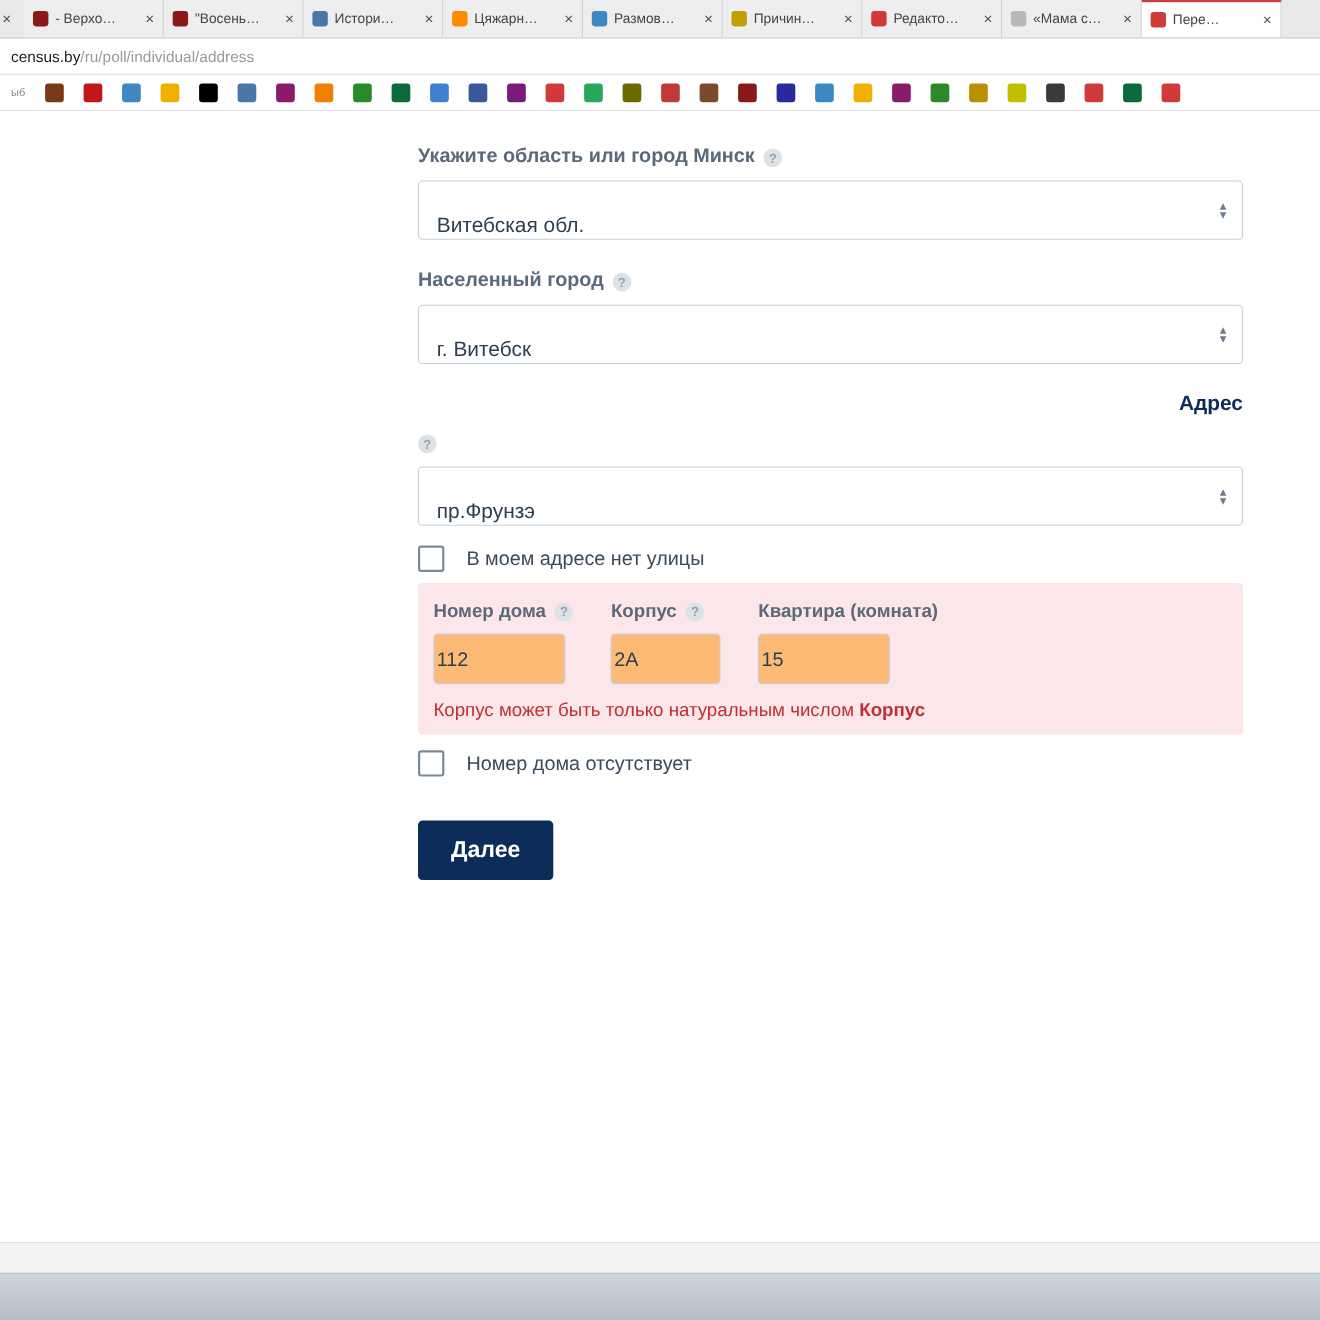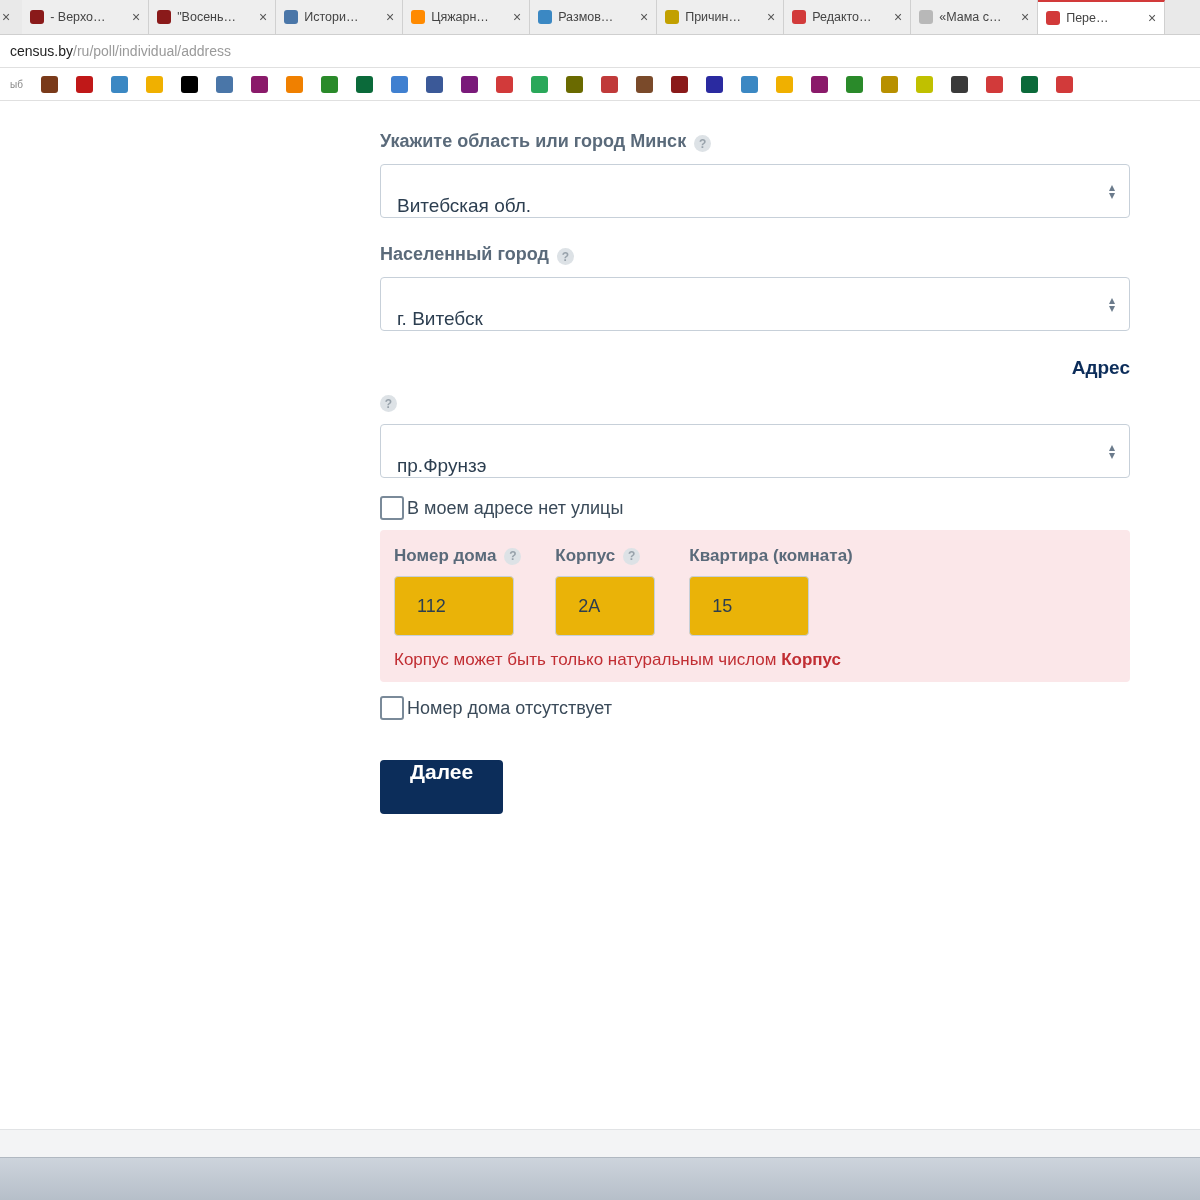--- a/index.html
+++ b/index.html
@@ -32,33 +32,33 @@
 
   .field-group { margin-bottom:26px; }
   .field-label { font-size:18px; color:#5a6a7a; font-weight:700; margin-bottom:12px; display:flex; align-items:flex-end; gap:8px; }
   .section-title { font-size:19px; font-weight:700; color:#0c2d5a; margin:6px 0 16px 0;text-align:right; }
   .help-ico { width:17px; height:17px; border-radius:50%; background:#dde2e6; color:#98a2ab; display:inline-flex; align-items:center; justify-content:center; font-size:12px; font-weight:700; }
 
   .select-like { position:relative; border:1.5px solid #c7d0d9; border-radius:4px; height:52px; display:flex; align-items:flex-end; padding:0 40px 0 16px; font-size:19px; color:#2c3e50; background:#fff; }
   .select-arrows { position:absolute; right:14px; top:50%; transform:translateY(-50%); font-size:12px; color:#6b7b8c; line-height:8px; text-align:center; }
   .select-arrows span { display:block; }
 
-  .check-row { display:flex; align-items:center; gap:3px; margin-top:18px; }
+  .check-row { display:flex; align-items:center; gap:20px; margin-top:18px; }
   .checkbox { width:20px; height:20px; border:2px solid #7a8a99; border-radius:3px; background:#fff; }
   .check-row .clabel { font-size:18px; color:#3a4a59; }
 
   .error-panel { background:#fbe7e9; border-radius:4px; padding:16px 14px 12px 14px; margin-top:8px; }
   .num-row { display:flex; gap:34px; align-items:flex-end; }
   .num-field .nf-label { font-size:17px; color:#5a6a7a; font-weight:700; margin-bottom:10px; display:flex; align-items:center; gap:8px; }
-  .nf-input { width:120px; height:60px; border:1.5px solid #c7d0d9; border-radius:4px; padding:0 22px; font-size:18px; color:#2c3e50; background:#eab308; box-sizing:border-box; }
+  .nf-input { width:120px; height:46px; border:1.5px solid #c7d0d9; border-radius:4px; padding:0 2px; font-size:18px; color:#2c3e50; background:#fdba74; box-sizing:border-box; }
   .err-text { margin-top:14px; font-size:17px; color:#c12e33; }
   .err-text .b { font-weight:700; }
 
   .next-row { margin-top:40px; }
-  .next-btn { display:inline-flex; justify-content:center; height:54px; padding:0 30px; background:#0c2d5a; color:#fff; font-size:21px; font-weight:700; border-radius:4px; }
+  .next-btn { display:inline-flex; align-items:center; justify-content:center; height:54px; padding:0 30px; background:#0c2d5a; color:#fff; font-size:21px; font-weight:700; border-radius:4px; }
 
   
   .bottom-strip { position:absolute; left:0; right:0; bottom:0; height:42px; background:linear-gradient(#cdd4dc,#b6bfc9); border-top:1px solid #b0b8c1; }
   .inactive-bar { position:absolute; left:0; right:0; bottom:42px; height:28px; background:#f3f4f5; border-top:1px solid #e1e3e5; }
 </style>
 </head>
 <body>
 
 <div class="tabstrip">
   <div class="pre">

